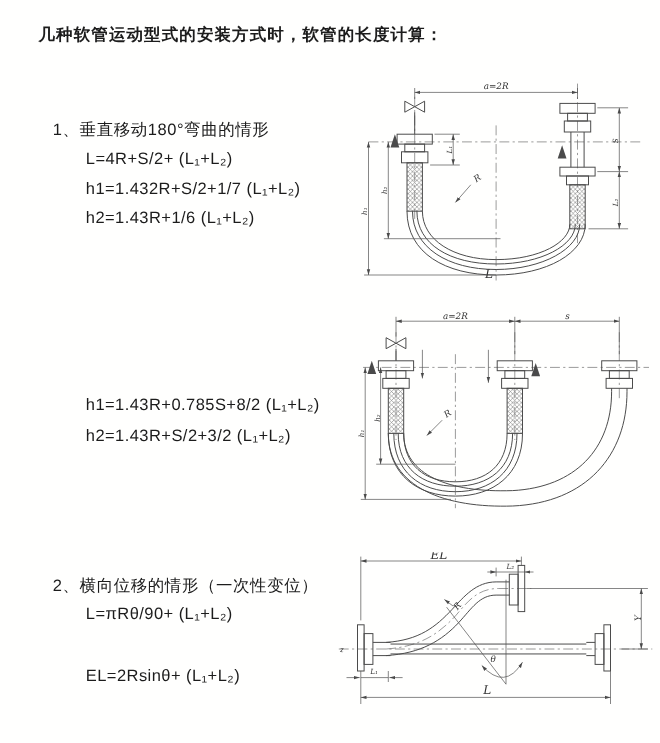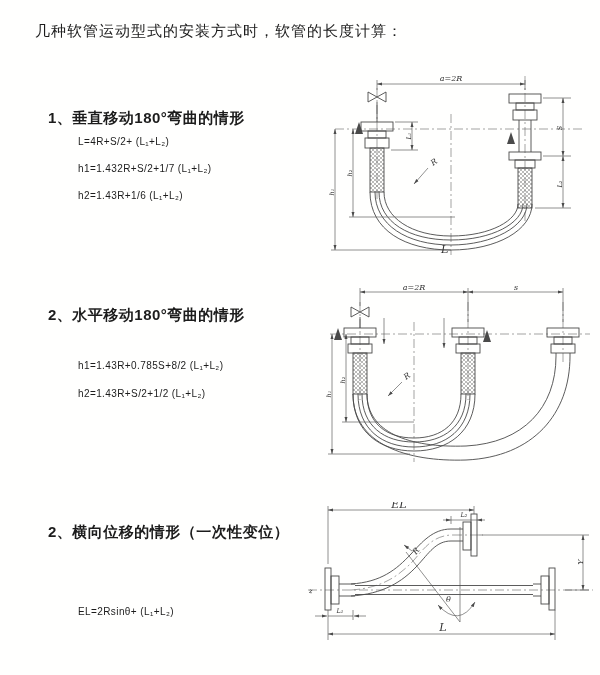--- a/index.html
+++ b/index.html
@@ -1,28 +1,28 @@
 <!DOCTYPE html>
 <html><head>
 <meta charset="utf-8">
 <style>
   html,body{margin:0;padding:0;background:#ffffff;}
   .page{
     position:relative;width:600px;height:675px;background:#fffffe;
     font-family:"Liberation Sans","DejaVu Sans",sans-serif;color:#1c1c1c;overflow:hidden;
   }
   .title{
-    position:absolute;left:35px;top:22px;font-size:15px;font-weight:400;
+    position:absolute;left:35px;top:22px;font-size:15px;font-weight:700;
     letter-spacing:1px;white-space:nowrap;
   }
   .heading{
-    position:absolute;font-size:15px;font-weight:700;letter-spacing:0.5px;white-space:nowrap;
+    position:absolute;font-size:15px;font-weight:400;letter-spacing:0.5px;white-space:nowrap;
   }
   .formula{
-    position:absolute;left:78px;font-size:10px;font-weight:400;letter-spacing:0.4px;white-space:nowrap;
+    position:absolute;left:78px;font-size:15px;font-weight:400;letter-spacing:0.4px;white-space:nowrap;
   }
   svg.diag{position:absolute;}
   svg .ln{stroke:#4a4a4a;stroke-width:0.9;fill:none;}
   svg .thin{stroke:#555;stroke-width:0.65;fill:none;}
   svg .cl{stroke:#666;stroke-width:0.6;fill:none;stroke-dasharray:9 3 2 3;}
   svg .solidfill{fill:#4a4a4a;stroke:none;}
   svg text.lbl{
     font-family:"DejaVu Serif","Liberation Serif",serif;font-style:italic;
     font-size:8px;fill:#333;stroke:none;
   }
@@ -34,25 +34,25 @@
 
 <div class="page">
 
   <div class="title">几种软管运动型式的安装方式时，软管的长度计算：</div>
 
   <div class="heading" style="left:48px;top:109px">1、垂直移动180°弯曲的情形</div>
   <div class="formula" style="top:136px">L=4R+S/2+ (L₁+L₂)</div>
   <div class="formula" style="top:163px">h1=1.432R+S/2+1/7 (L₁+L₂)</div>
   <div class="formula" style="top:190px">h2=1.43R+1/6 (L₁+L₂)</div>
 
-  <div class="heading" style="left:48px;top:306px">2、水平移动180°弯曲的情形</div>
   <div class="formula" style="top:360px">h1=1.43R+0.785S+8/2 (L₁+L₂)</div>
-  <div class="formula" style="top:388px">h2=1.43R+S/2+1/2 (L₁+L₂)</div>
+  <div class="formula" style="top:388px">h2=1.43R+S/2+3/2 (L₁+L₂)</div>
 
   <div class="heading" style="left:48px;top:523px">2、横向位移的情形（一次性变位）</div>
+  <div class="formula" style="top:550px">L=πRθ/90+ (L₁+L₂)</div>
   <div class="formula" style="top:606px">EL=2Rsinθ+ (L₁+L₂)</div>
 
   <svg class="diag" style="left:315px;top:72px" width="275" height="185" viewBox="0 0 275 185">
     <defs>
       <marker id="a1" markerWidth="9" markerHeight="8" refX="8" refY="3" orient="auto-start-reverse">
         <path d="M0,0.6 L8,3 L0,5.4 Z" fill="#4a4a4a"></path>
       </marker>
       <pattern id="hx1" width="4" height="4" patternUnits="userSpaceOnUse">
         <path d="M0,0 L4,4 M4,0 L0,4" stroke="#777" stroke-width="0.5"></path>
       </pattern>

